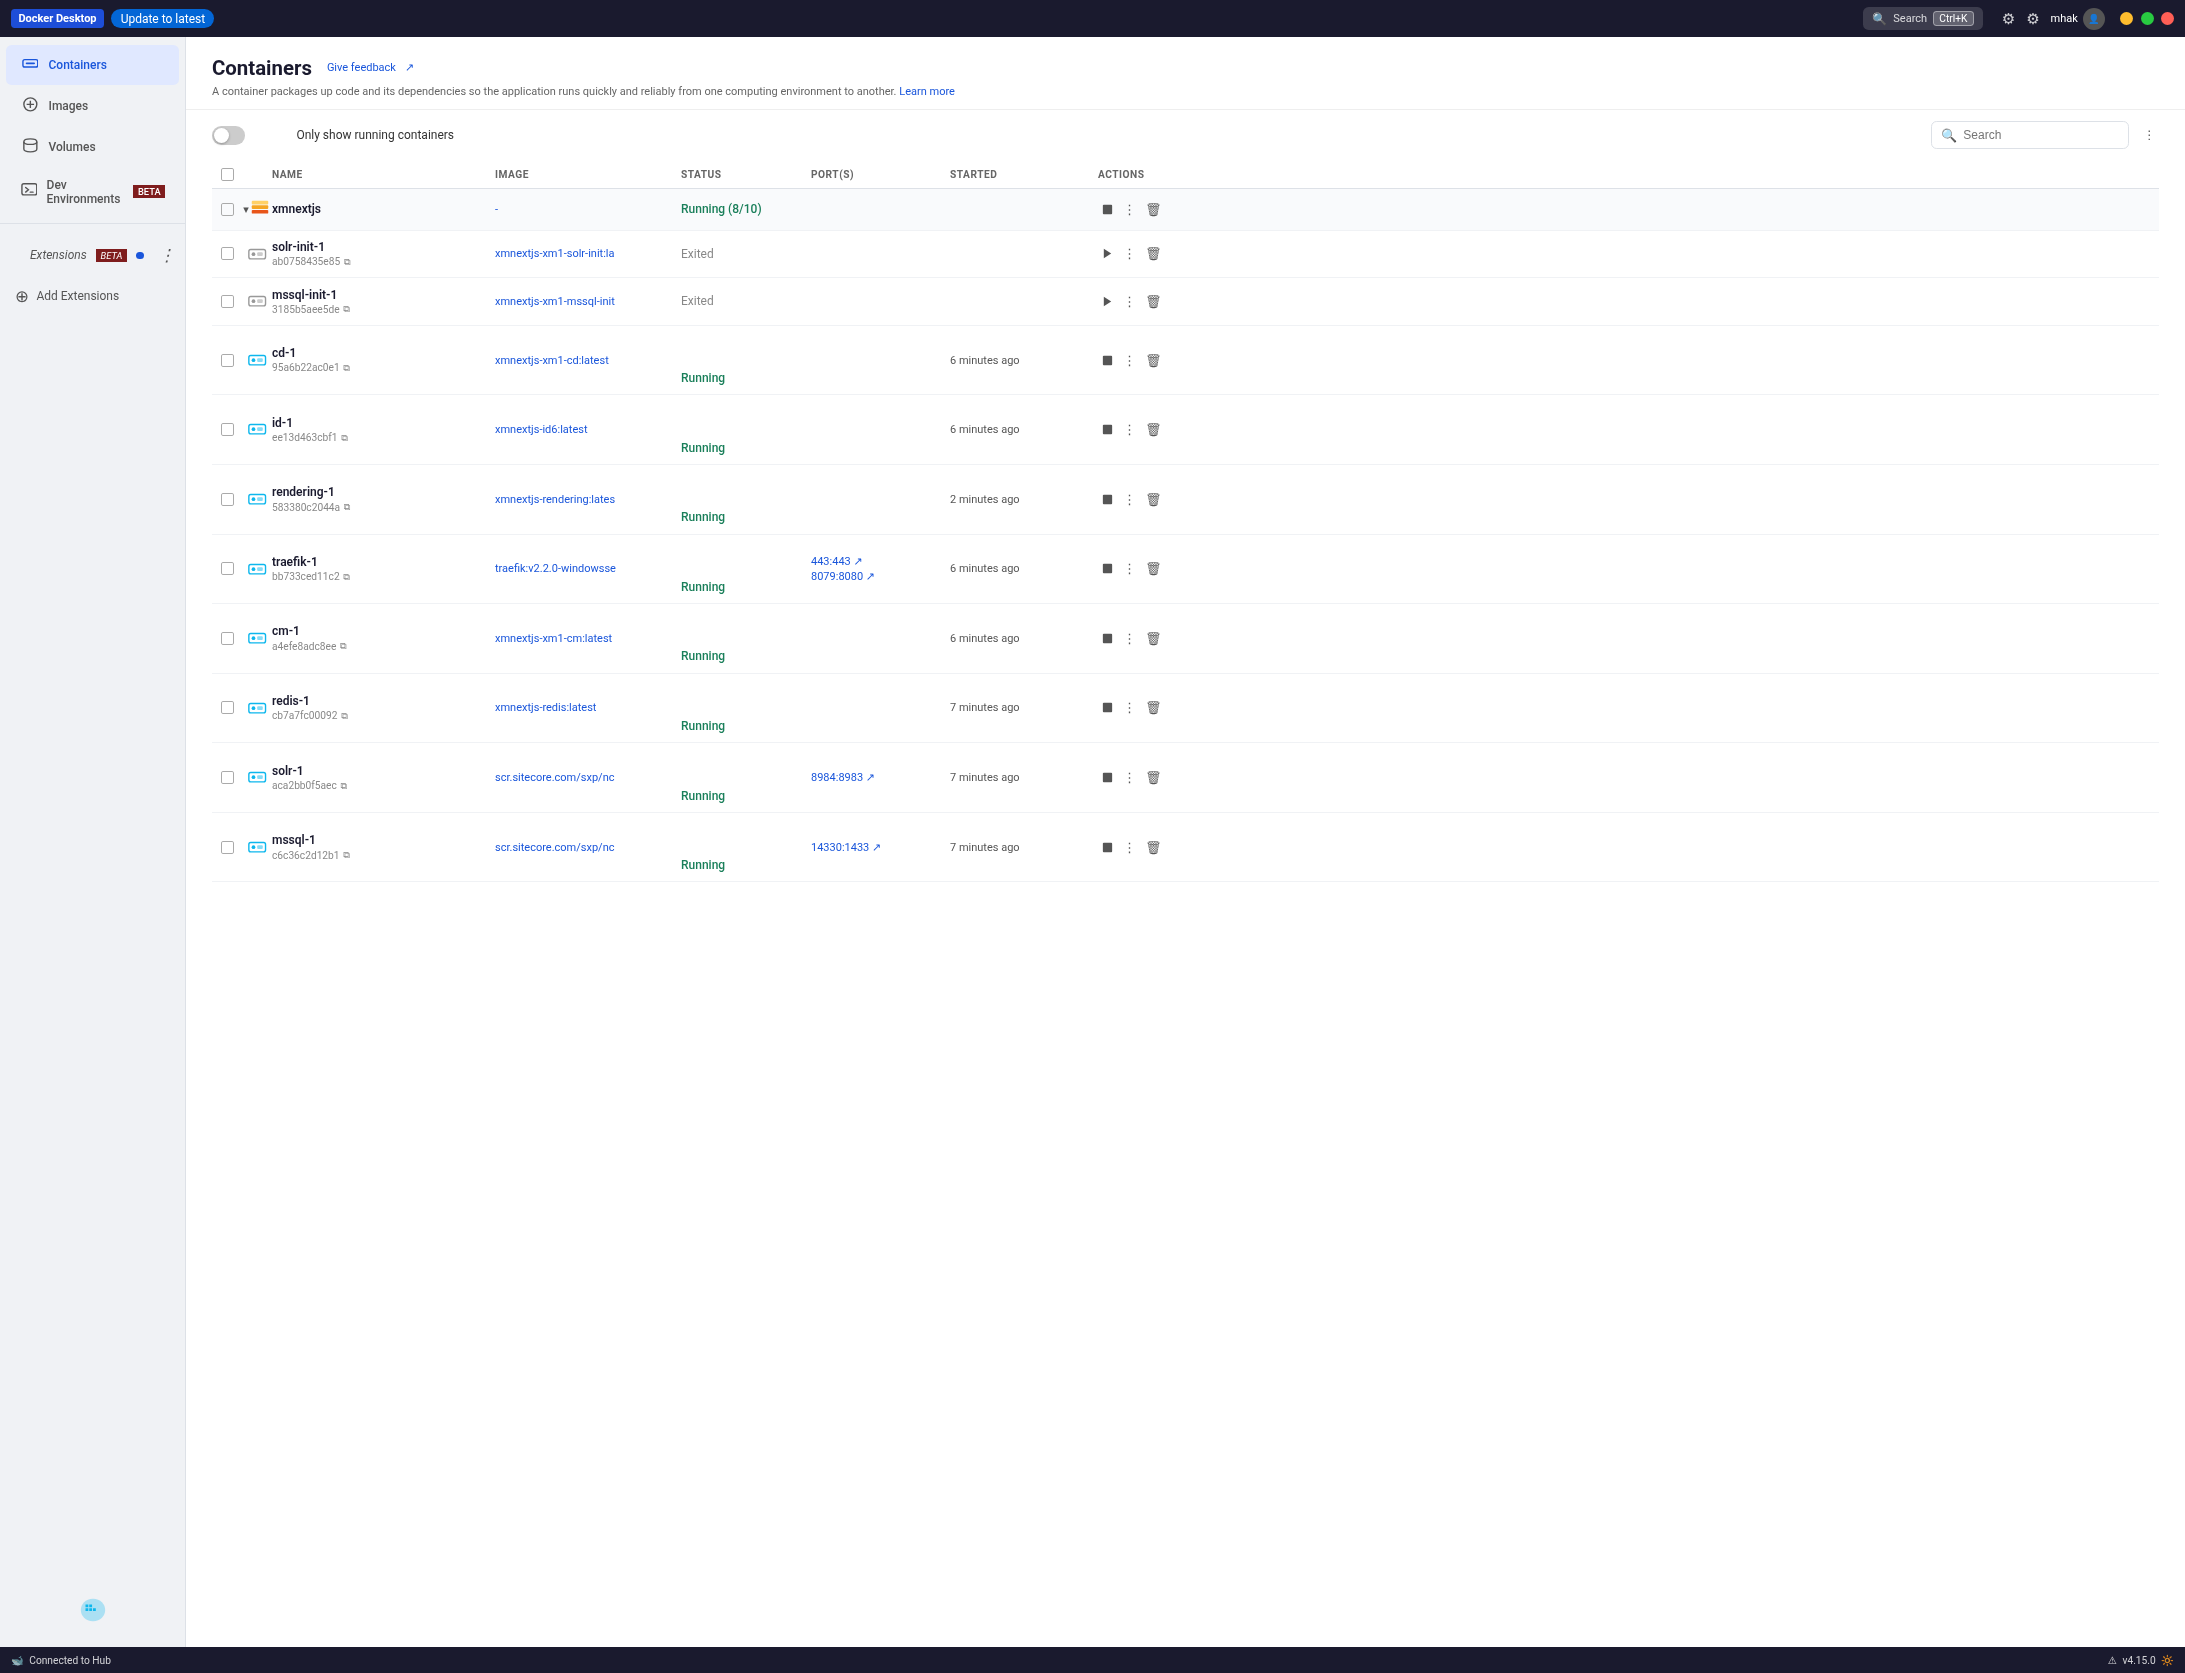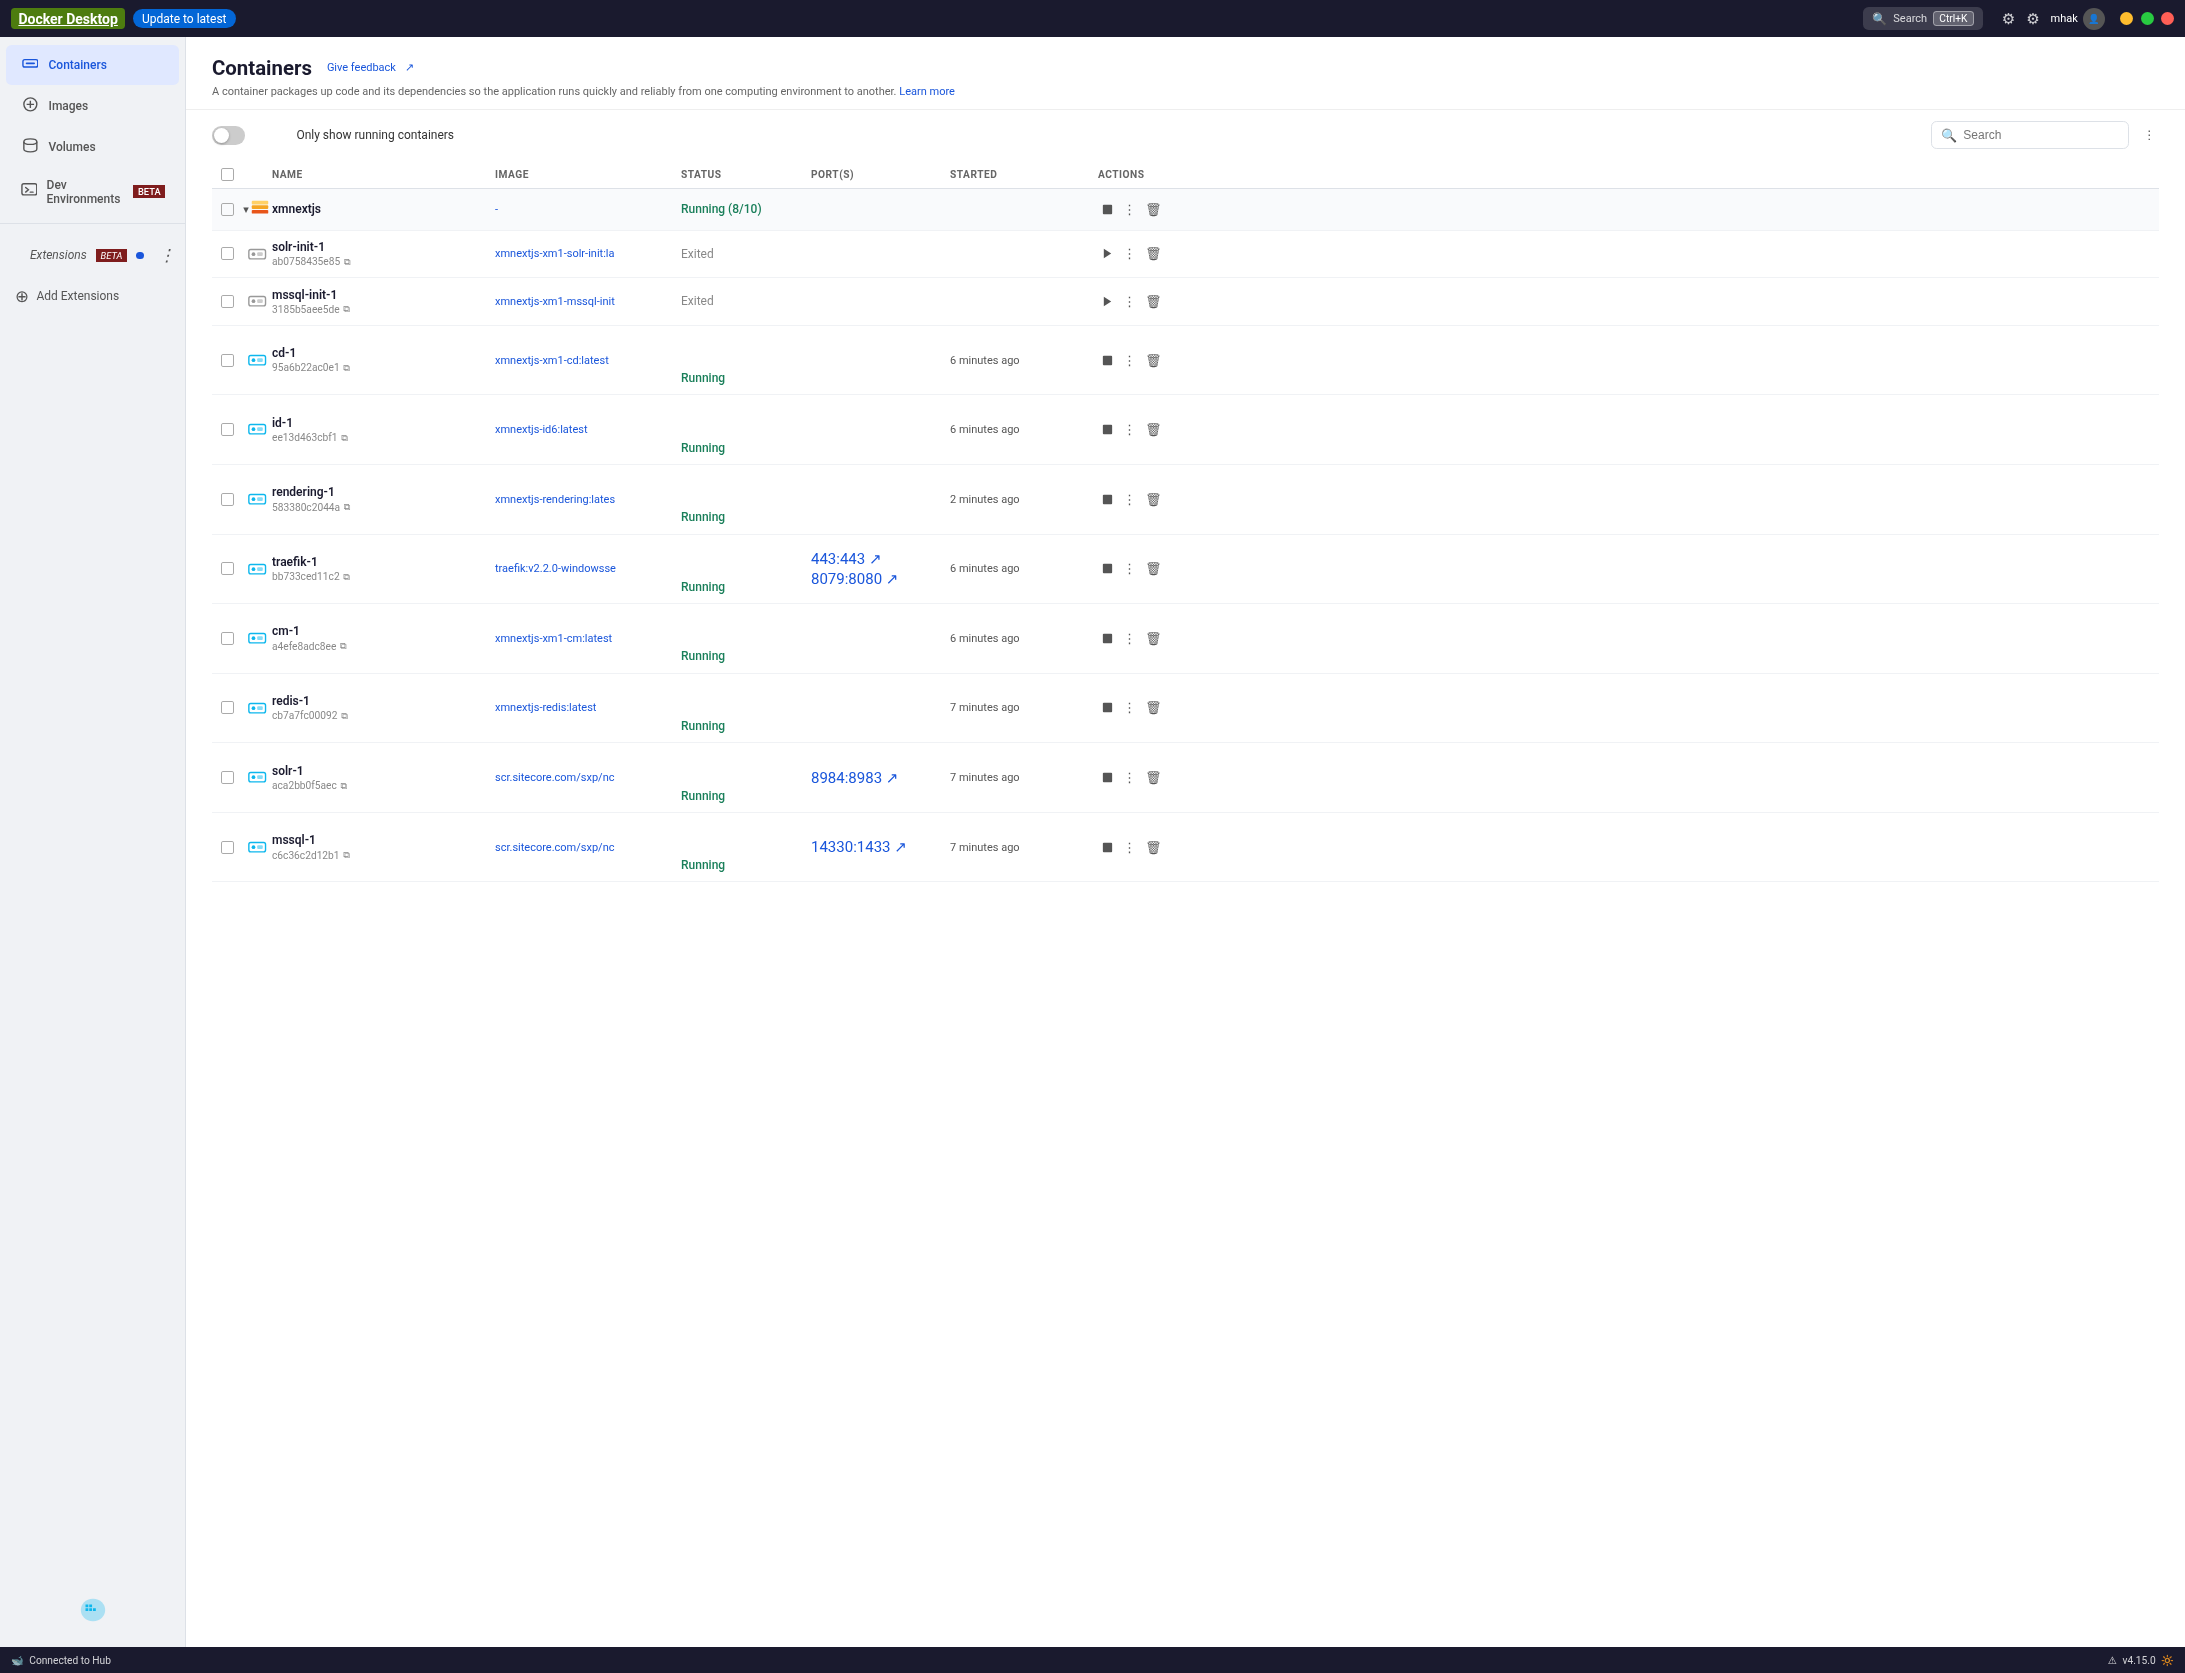--- a/index.html
+++ b/index.html
@@ -1,20 +1,20 @@
 <!DOCTYPE html>
 <html style="font-size:15px"><head>
   <meta charset="utf-8">
   <style>
     * { box-sizing: border-box; margin: 0; padding: 0; }
     body { font-family: -apple-system, BlinkMacSystemFont, 'Segoe UI', Roboto, sans-serif; font-size: 12px; background: #f5f5f5; color: #333; height: 100vh; display: flex; flex-direction: column; overflow: hidden; }
 
     
     .titlebar { background: #1a1a2e; display: flex; align-items: center; height: 37px; padding: 0 11px; gap: 7.4px; color: white; flex-shrink: 0; }
-    .titlebar-logo { background: #4d7c0f; border-radius: 3.7px; padding: 2.8px 7.4px; font-size: 14px; font-weight: 700; color: white; text-decoration: underline; }
+    .titlebar-logo { background: #1d4ed8; border-radius: 3.7px; padding: 2.8px 7.4px; font-size: 11px; font-weight: 700; color: white; }
     .titlebar-update { background: #0366d6; border-radius: 11px; padding: 2.8px 9.3px; font-size: 12px; color: white; cursor: pointer; }
     .titlebar-search { margin-left: auto; display: flex; align-items: center; gap: 5.6px; background: rgba(255,255,255,0.15); border-radius: 5.6px; padding: 3.7px 9.3px; cursor: pointer; }
     .titlebar-search-text { color: rgba(255,255,255,0.8); font-size: 11px; }
     .titlebar-shortcut { background: rgba(255,255,255,0.2); border-radius: 3.7px; padding: 0.9px 5.6px; font-size: 10.2px; color: white; border: 0.9px solid rgba(255,255,255,0.4); }
     .titlebar-icons { display: flex; align-items: center; gap: 11px; margin-left: 11px; }
     .titlebar-icon { color: rgba(255,255,255,0.8); cursor: pointer; font-size: 15px; }
     .titlebar-user { display: flex; align-items: center; gap: 5.6px; cursor: pointer; color: white; font-size: 11px; }
     .titlebar-avatar { width: 22px; height: 22px; border-radius: 50%; background: #555; display: flex; align-items: center; justify-content: center; font-size: 9.3px; }
     .win-controls { display: flex; gap: 7.4px; margin-left: 7.4px; }
     .win-btn { width: 13px; height: 13px; border-radius: 50%; cursor: pointer; font-size: 7.4px; display: flex; align-items: center; justify-content: center; }
@@ -65,21 +65,21 @@
     .table-row { display: grid; grid-template-columns: 30px 30px 223px 186px 130px 139px 148px 93px; align-items: center; padding: 9.3px 0; border-bottom: 0.9px solid #f0f2f5; font-size: 12px; }
     .table-row.group-header { background: #f9fafc; }
     .col-check { display: flex; align-items: center; justify-content: center; }
     .col-icon { display: flex; align-items: center; justify-content: center; }
     .col-name { display: flex; flex-direction: column; gap: 1.9px; overflow: hidden; }
     .col-name-main { font-weight: 600; color: #1a1a2e; display: flex; align-items: center; gap: 3.7px; }
     .col-name-sub { font-size: 10.2px; color: #888; display: flex; align-items: center; gap: 3.7px; }
     .col-image { color: #1a56db; overflow: hidden; text-overflow: ellipsis; white-space: nowrap; font-size: 11px; cursor: pointer; }
     .col-status { }
     .col-port { display: flex; flex-direction: column; gap: 1.9px; }
-    .port-link { color: #1a56db; font-size: 15px; cursor: pointer; display: flex; align-items: center; gap: 1.9px; }
+    .port-link { color: #1a56db; font-size: 11px; cursor: pointer; display: flex; align-items: center; gap: 1.9px; }
     .col-started { font-size: 11px; color: #555; }
     .col-actions { display: flex; align-items: center; gap: 3.7px; }
     .status-running { color: #1a7f5a; font-weight: 500; margin-top: 36px; }
     .status-exited { color: #888; }
     .status-group { color: #1a7f5a; font-weight: 500; }
     .action-btn { cursor: pointer; padding: 2.8px; border-radius: 2.8px; color: #555; font-size: 13px; display: flex; align-items: center; justify-content: center; }
     .copy-icon { font-size: 9.3px; cursor: pointer; color: #888; }
     .checkbox { width: 13px; height: 13px; border: 1.4px solid #aaa; border-radius: 1.9px; cursor: pointer; }
 
     

